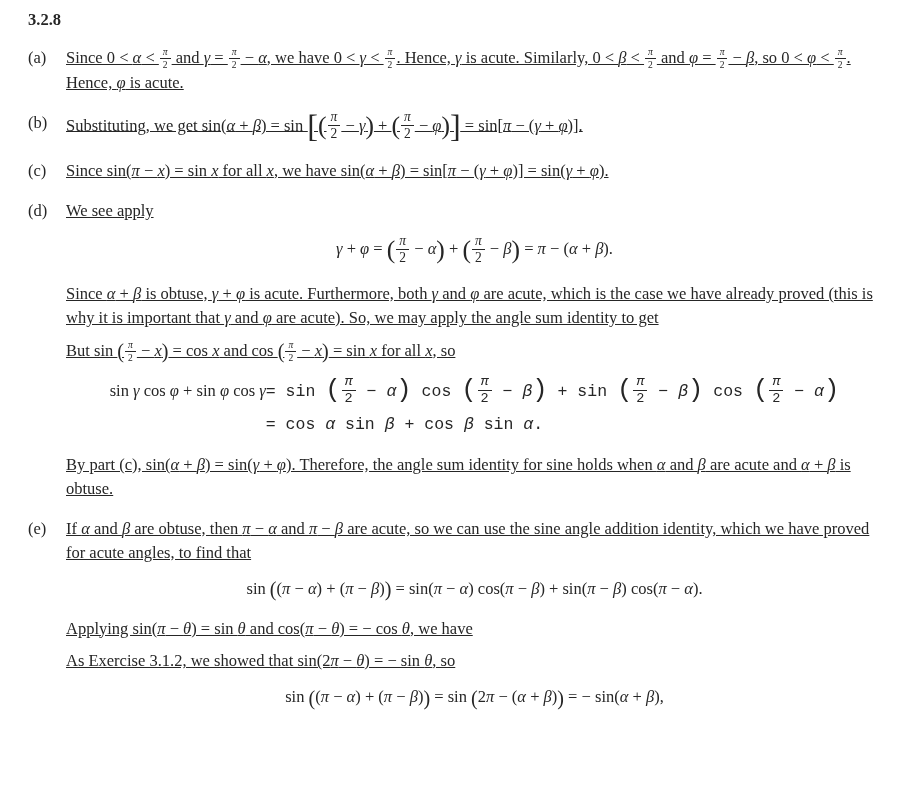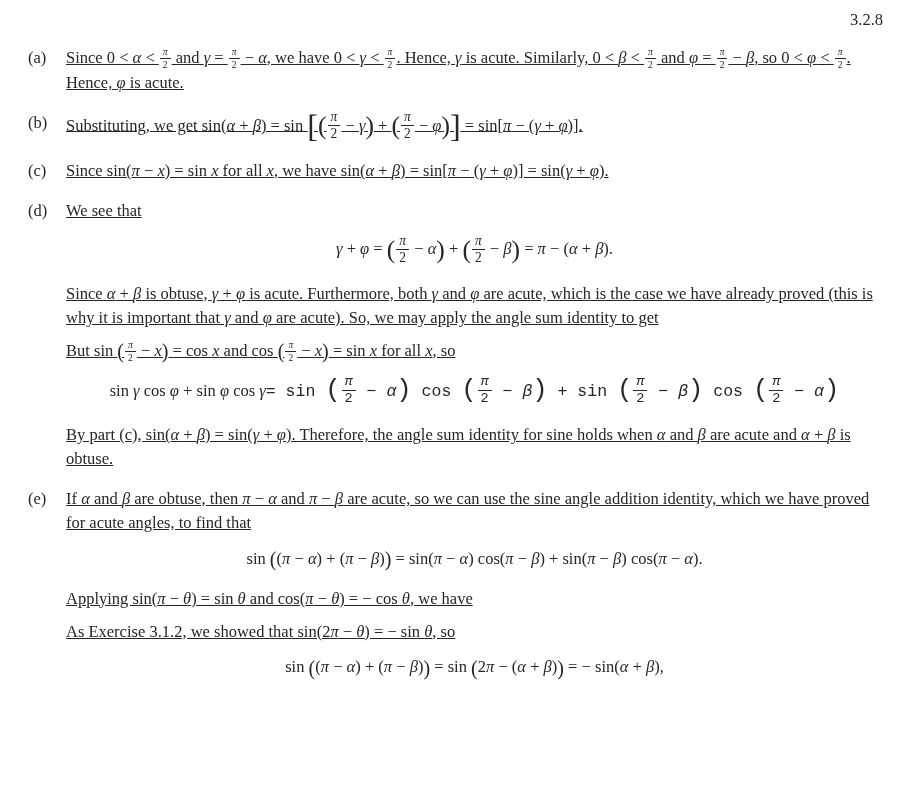--- a/index.html
+++ b/index.html
@@ -9,24 +9,23 @@
     height:800px;
     overflow:hidden;
     padding:8px 24px 8px 28px;
     background:#ffffff;
     color:#262626;
     font-family:"Liberation Serif", serif;
     font-size:16.5px;
     line-height:1.45;
   }
   .prob-num{
-    font-weight:400;
+    font-weight:700;
     font-size:16.5px;
     margin:0 0 14px 0;
-    text-align:right;
   }
   .item{display:flex;margin-bottom:7px;}
   .lbl{flex:0 0 38px;}
   .bod{flex:1;min-width:0;}
   .tx{margin:0 0 9px 0;text-decoration:underline;}
   .eq{text-align:center;margin:12px 0 16px 0;}
   .altab{margin:0 auto;border-collapse:collapse;}
   .altab td{padding:0;vertical-align:baseline;}
   .altab .ar{text-align:right;}
   .altab .al{text-align:left;font-family:Liberation Mono, monospace;}
@@ -100,21 +99,21 @@
   <div class="item">
     <div class="lbl">(c)</div>
     <div class="bod">
       <p class="tx">Since sin(<i>π</i> − <i>x</i>) = sin <i>x</i> for all <i>x</i>, we have sin(<i>α</i> + <i>β</i>) = sin[<i>π</i> − (<i>γ</i> + <i>φ</i>)] = sin(<i>γ</i> + <i>φ</i>).</p>
     </div>
   </div>
 
   <div class="item">
     <div class="lbl">(d)</div>
     <div class="bod">
-      <p class="tx">We see that</p>
+      <p class="tx">We see apply</p>
       <div class="eq"><i>γ</i> + <i>φ</i> = <span class="bp">(</span><span class="fr f-l">
             <span class="n"><i>π</i></span>
             <span class="d">2</span>
           </span> − <i>α</i><span class="bp">)</span> + <span class="bp">(</span><span class="fr f-l">
             <span class="n"><i>π</i></span>
             <span class="d">2</span>
           </span> − <i>β</i><span class="bp">)</span> = <i>π</i> − (<i>α</i> + <i>β</i>).</div>
       <p class="tx">Since <i>α</i> + <i>β</i> is obtuse, <i>γ</i> + <i>φ</i> is acute. Furthermore, both <i>γ</i> and <i>φ</i> are acute, which is the case we have already proved (this is why it is important that <i>γ</i> and <i>φ</i> are acute). So, we may apply the angle sum identity to get</p>
       <p class="tx">But sin <span class="mp">(</span><span class="fr f-s">
             <span class="n"><i>π</i></span>
@@ -135,20 +134,24 @@
                     <span class="n"><i>π</i></span>
                     <span class="d">2</span>
                   </span> − <i>β</i><span class="bp">)</span> + sin <span class="bp">(</span><span class="fr f-l">
                     <span class="n"><i>π</i></span>
                     <span class="d">2</span>
                   </span> − <i>β</i><span class="bp">)</span> cos <span class="bp">(</span><span class="fr f-l">
                     <span class="n"><i>π</i></span>
                     <span class="d">2</span>
                   </span> − <i>α</i><span class="bp">)</span></td>
             </tr>
+            <tr>
+              <td class="ar"></td>
+              <td class="al">= cos <i>α</i> sin <i>β</i> + cos <i>β</i> sin <i>α</i>.</td>
+            </tr>
           </tbody>
         </table>
       </div>
       <p class="tx">By part (c), sin(<i>α</i> + <i>β</i>) = sin(<i>γ</i> + <i>φ</i>). Therefore, the angle sum identity for sine holds when <i>α</i> and <i>β</i> are acute and <i>α</i> + <i>β</i> is obtuse.</p>
     </div>
   </div>
 
   <div class="item">
     <div class="lbl">(e)</div>
     <div class="bod">

